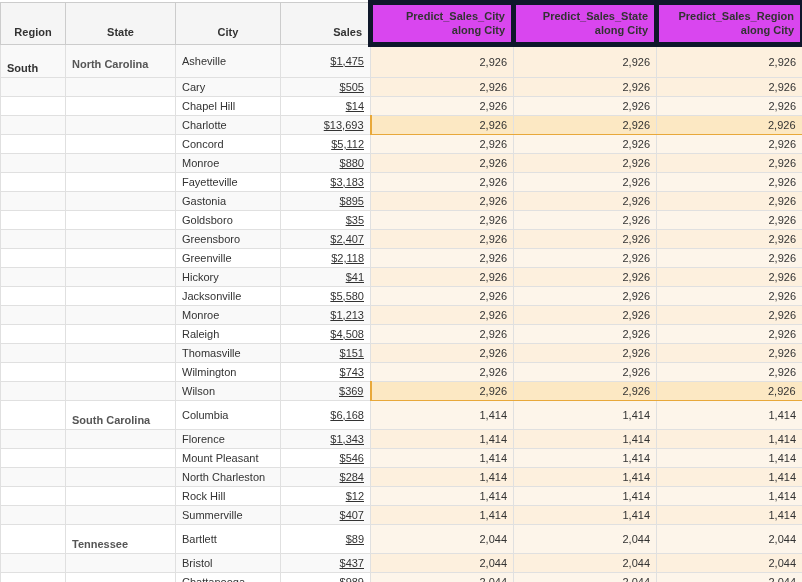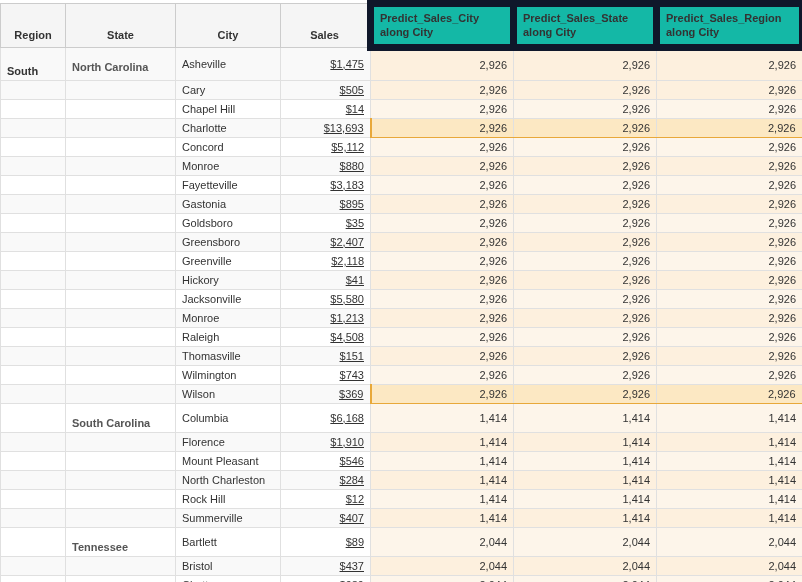--- a/index.html
+++ b/index.html
@@ -28,27 +28,27 @@
       background: #f5f5f5;
       border: 1px solid #ccc;
       padding: 4px 6px;
       text-align: center;
       font-weight: bold;
       vertical-align: bottom;
       line-height: 1.3;
       color: #333;
     }
     thead tr th.sales-header {
-      text-align: center;
+      text-align: right;
       padding-left: 7px;
     }
     thead tr th.predict-header {
-      text-align: left;
-      background: #14b8a6;
-      border: 7px solid #0f172a;
+      text-align: right;
+      background: #d946ef;
+      border: 5px solid #0f172a;
     }
 
     tbody tr td {
       border: 1px solid #e0e0e0;
       padding: 3px 6px;
       color: #333;
       vertical-align: middle;
       white-space: nowrap;
       overflow: hidden;
       text-overflow: ellipsis;
@@ -300,21 +300,21 @@
         <td>Columbia</td>
         <td class="sales-cell">$6,168</td>
         <td class="predict-cell first-pred">1,414</td>
         <td class="predict-cell">1,414</td>
         <td class="predict-cell last-pred">1,414</td>
       </tr>
       <tr class="even">
         <td></td>
         <td></td>
         <td>Florence</td>
-        <td class="sales-cell">$1,910</td>
+        <td class="sales-cell">$1,343</td>
         <td class="predict-cell first-pred">1,414</td>
         <td class="predict-cell">1,414</td>
         <td class="predict-cell last-pred">1,414</td>
       </tr>
       <tr class="odd">
         <td></td>
         <td></td>
         <td>Mount Pleasant</td>
         <td class="sales-cell">$546</td>
         <td class="predict-cell first-pred">1,414</td>

